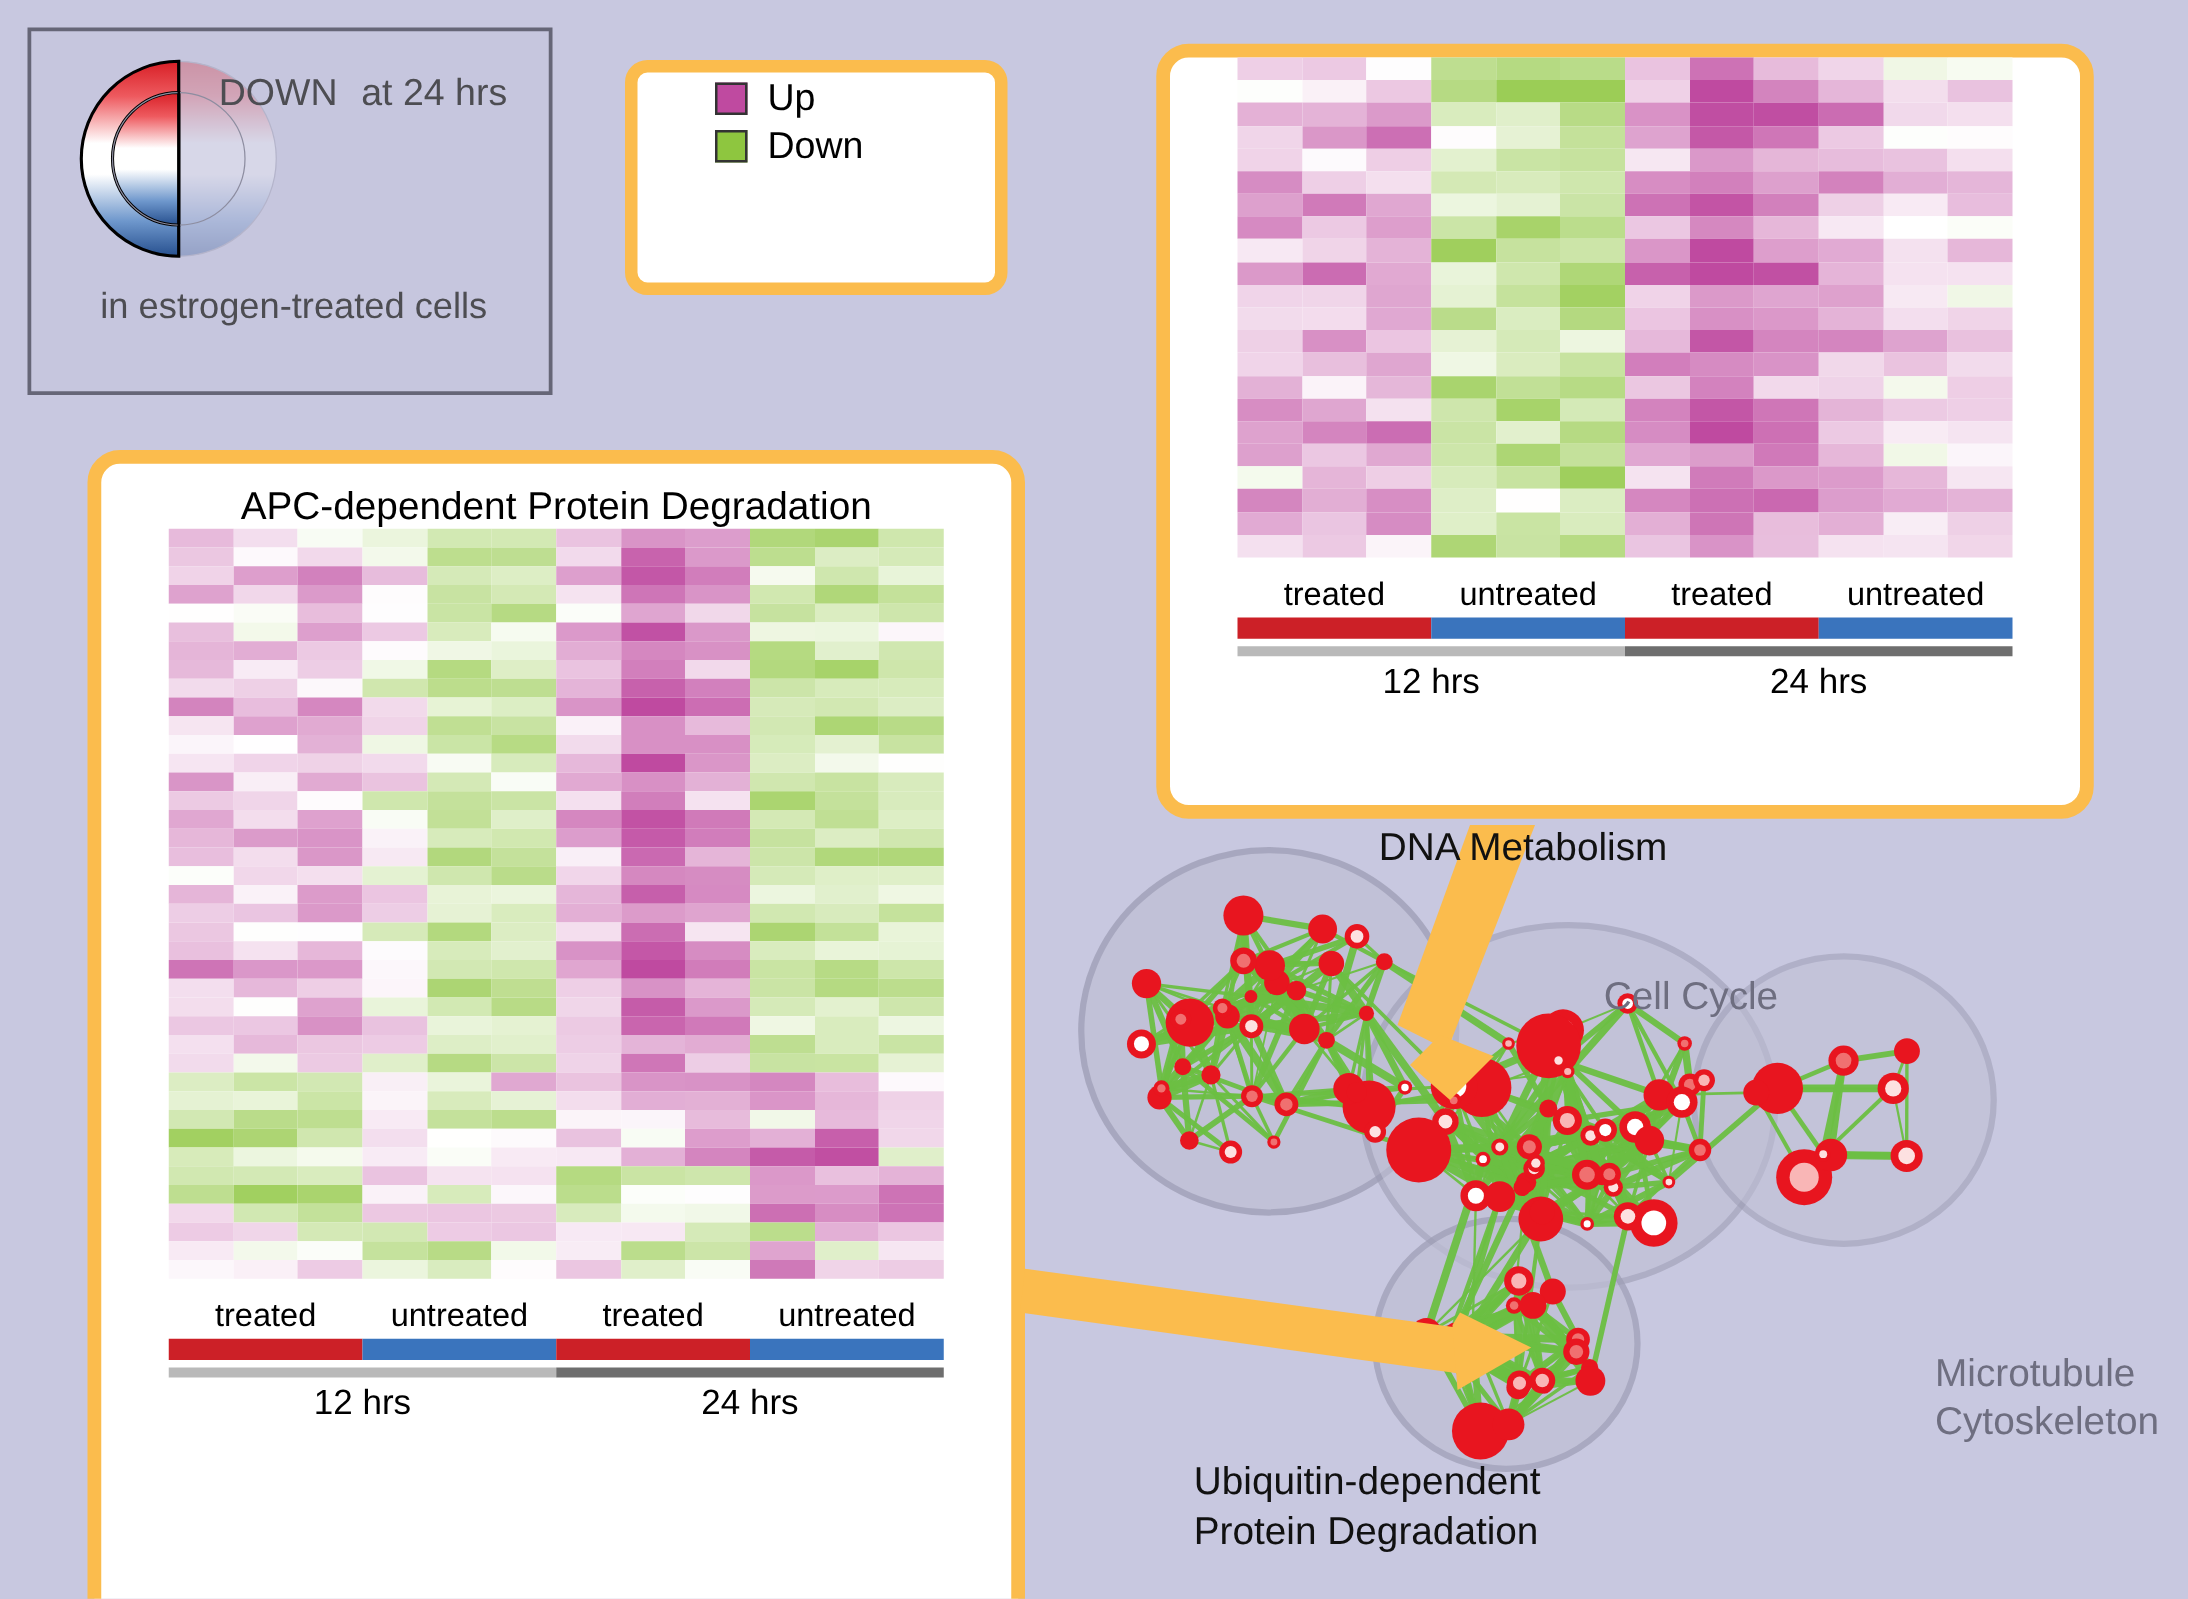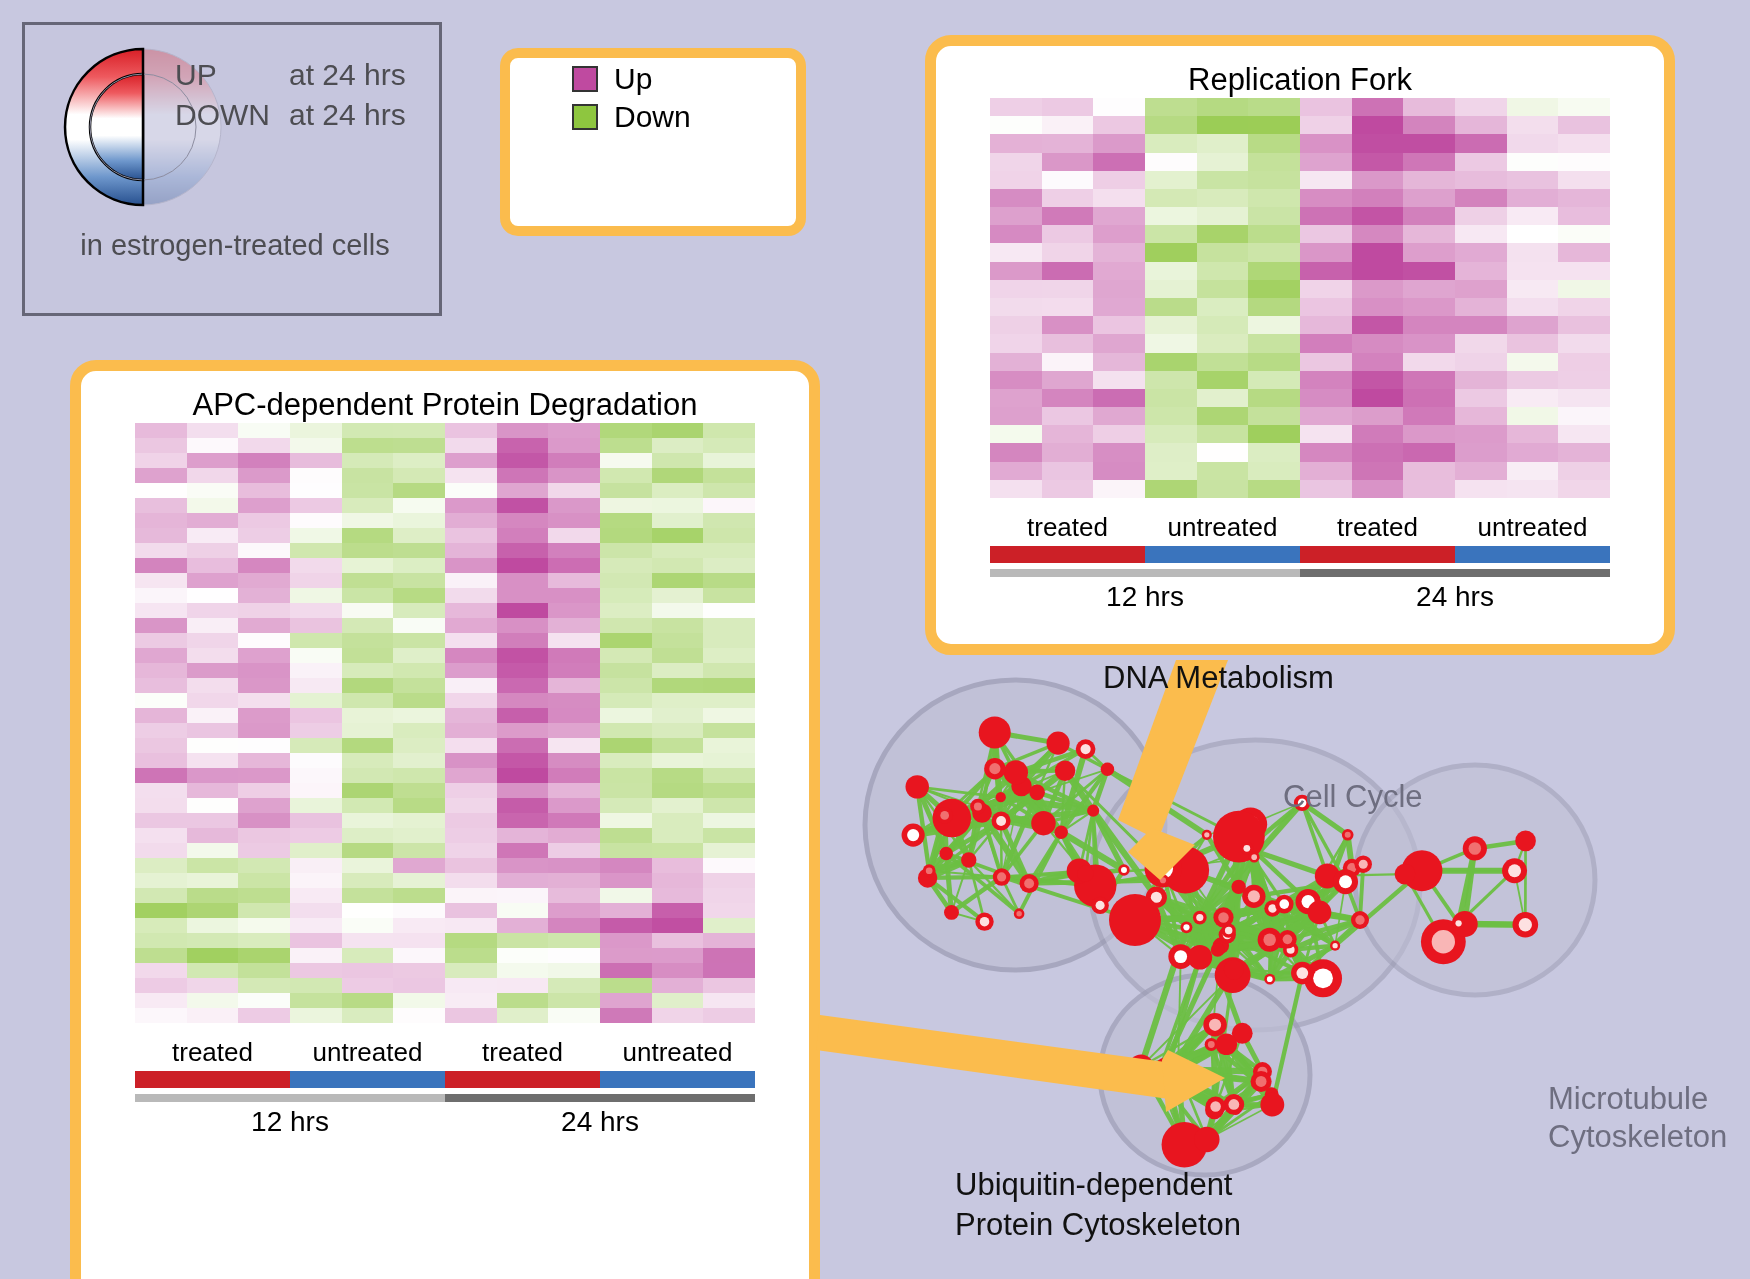--- a/index.html
+++ b/index.html
@@ -85,44 +85,40 @@
         </linearGradient>
       </defs>
       <circle cx="80" cy="80" r="78" fill="url(#gUD)" opacity="0.30" stroke="#8d8da0" stroke-width="1"></circle>
       <path d="M80 2 A78 78 0 0 0 80 158 Z" fill="url(#gUD)" stroke="#000" stroke-width="2.5"></path>
       <path d="M80 27 A53 53 0 0 0 80 133 Z" fill="url(#gUD)" stroke="#000" stroke-width="2.5"></path>
       <circle cx="80" cy="80" r="53" fill="none" stroke="#8d8da0" stroke-width="1"></circle>
       <line x1="80" y1="2" x2="80" y2="158" stroke="#000" stroke-width="2"></line>
     </svg>
     <div class="cw-labels">
       <div class="cw-row">
-        <span class="k">UP</span><span>at 24 hrs</span>
-      </div>
-      <div class="cw-row">
         <span class="k">DOWN</span><span>at 24 hrs</span>
       </div>
     </div>
     <div class="cw-foot">
       <div>in estrogen-treated cells</div>
     </div>
   </div>
 
   <div id="updown-legend">
     <div class="lg-item">
       <span class="sw up"></span>
       <span class="t">Up</span>
     </div>
     <div class="lg-item">
       <span class="sw down"></span>
       <span class="t">Down</span>
     </div>
   </div>
 
   <div class="panel" id="panel-replication">
-    <div class="panel-title">Replication Fork</div>
     <div class="hm" id="hm-rep" style="width: 620px; height: 400px; grid-template-columns: repeat(12, 1fr); grid-template-rows: repeat(22, 1fr);">
         <div class="cell" style="background: rgb(238, 207, 230);"></div>
         <div class="cell" style="background: rgb(236, 201, 227);"></div>
         <div class="cell" style="background: rgb(254, 253, 254);"></div>
         <div class="cell" style="background: rgb(190, 222, 144);"></div>
         <div class="cell" style="background: rgb(181, 218, 130);"></div>
         <div class="cell" style="background: rgb(185, 220, 137);"></div>
         <div class="cell" style="background: rgb(234, 195, 224);"></div>
         <div class="cell" style="background: rgb(205, 114, 181);"></div>
         <div class="cell" style="background: rgb(231, 187, 219);"></div>
@@ -1809,15 +1805,15 @@
     <polygon points="1152,828 1195,845 1160,880 1128,852" fill="#fbbc4d"></polygon>
     <polygon points="820,1015 1180,1064 1176,1100 816,1050" fill="#fbbc4d"></polygon>
     <polygon points="1168,1050 1225,1078 1166,1112 1162,1060" fill="#fbbc4d"></polygon>
   </svg>
 
   <div class="netlabel" id="label-dna-metabolism">DNA Metabolism</div>
   <div class="netlabel" id="label-cell-cycle">Cell Cycle</div>
   <div class="netlabel" id="label-microtubule">Microtubule
 Cytoskeleton</div>
   <div class="netlabel" id="label-ubiquitin">Ubiquitin-dependent
-Protein Cytoskeleton</div>
+Protein Degradation</div>
 
 </div>
 
 </body></html>

